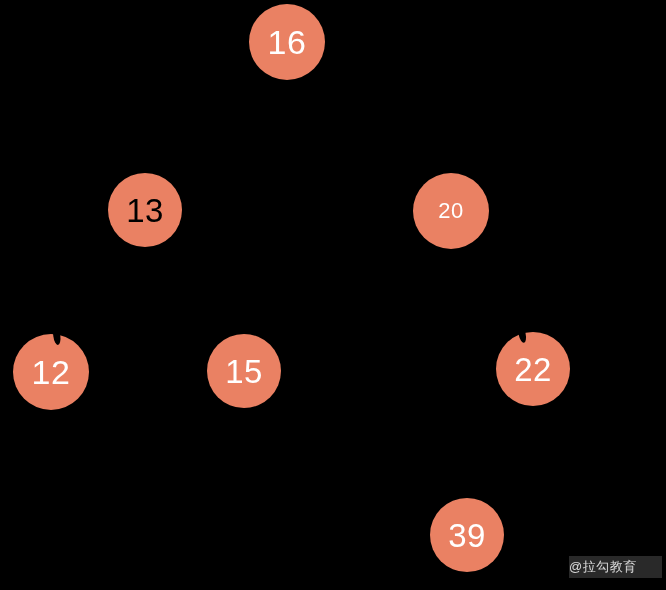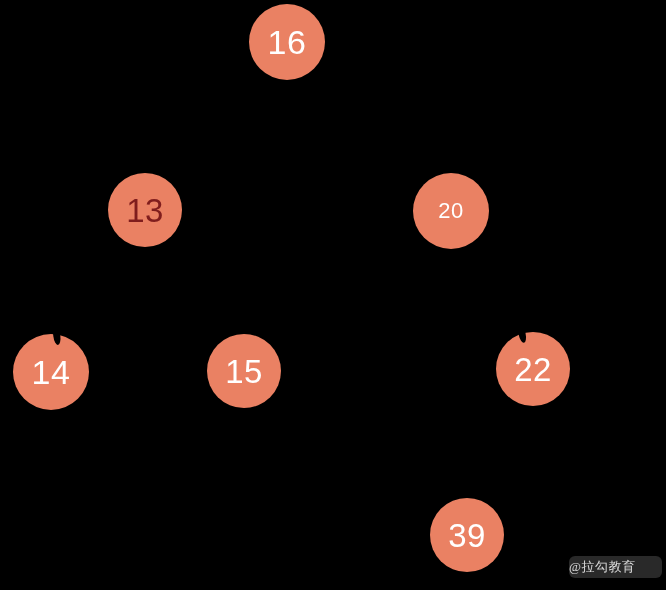--- a/index.html
+++ b/index.html
@@ -45,42 +45,41 @@
     pointer-events: none;
     border-bottom-left-radius: 60% 90%;
     border-bottom-right-radius: 60% 90%;
   }
   #watermark {
     position: absolute;
     display: flex;
     align-items: center;
     background: rgba(255, 255, 255, 0.16);
     color: rgba(255, 255, 255, 0.82);
-    font-family: Liberation Serif, serif;
+    font-family: Liberation Sans, sans-serif;
     white-space: nowrap;
     letter-spacing: 0.5px;
     pointer-events: none;
-    border-radius: 6px;
   }
 </style>
 </head>
 <body>
 
 <div id="canvas" style="width: 666px; height: 590px; background: rgb(0, 0, 0);">
     <div class="tree-node" style="left: 249px; top: 4px; width: 76px; height: 76px; background: rgb(234, 129, 99);">
       <span class="node-label" style="font-size: 34px; color: rgb(255, 255, 255);">16</span>
     </div>
     <div class="tree-node" style="left: 108px; top: 173px; width: 74px; height: 74px; background: rgb(234, 129, 99);">
-      <span class="node-label" style="font-size: 33px; color: #7f1d1d;">13</span>
+      <span class="node-label" style="font-size: 33px; color: #000000;">13</span>
     </div>
     <div class="tree-node" style="left: 413px; top: 173px; width: 76px; height: 76px; background: rgb(234, 129, 99);">
       <span class="node-label" style="font-size: 22px; color: rgb(255, 255, 255);">20</span>
     </div>
     <div class="tree-node" style="left: 13px; top: 334px; width: 76px; height: 76px; background: rgb(234, 129, 99);">
-      <span class="node-label" style="font-size: 34px; color: rgb(255, 255, 255);">14</span>
+      <span class="node-label" style="font-size: 34px; color: rgb(255, 255, 255);">12</span>
     </div>
     <div class="node-notch" style="left: 52.5px; top: 333px; transform: rotate(-7deg);"></div>
     <div class="tree-node" style="left: 207px; top: 334px; width: 74px; height: 74px; background: rgb(234, 129, 99);">
       <span class="node-label" style="font-size: 33px; color: rgb(255, 255, 255);">15</span>
     </div>
     <div class="tree-node" style="left: 496px; top: 332px; width: 74px; height: 74px; background: rgb(234, 129, 99);">
       <span class="node-label" style="font-size: 33px; color: rgb(255, 255, 255);">22</span>
     </div>
     <div class="node-notch" style="left: 517.5px; top: 331px; transform: rotate(-12deg);"></div>
     <div class="tree-node" style="left: 430px; top: 498px; width: 74px; height: 74px; background: rgb(234, 129, 99);">

